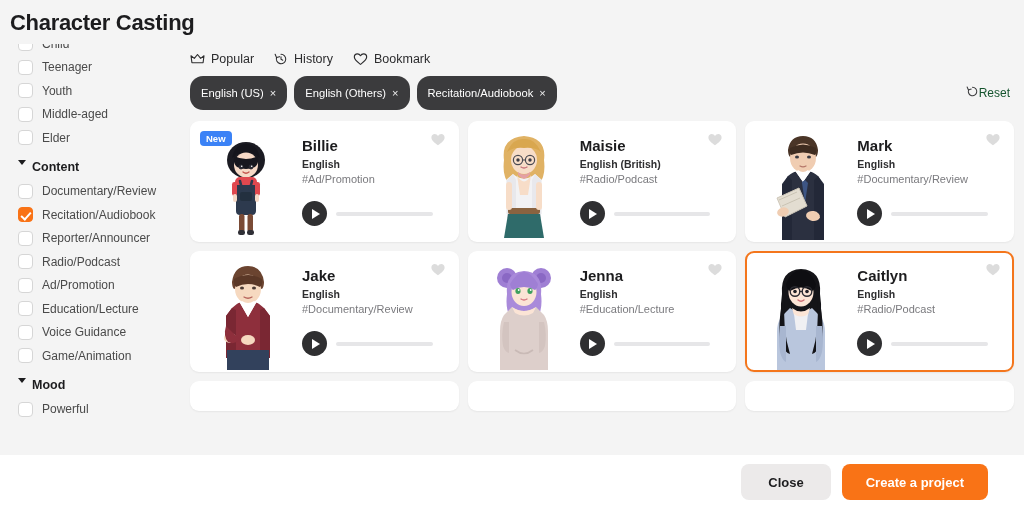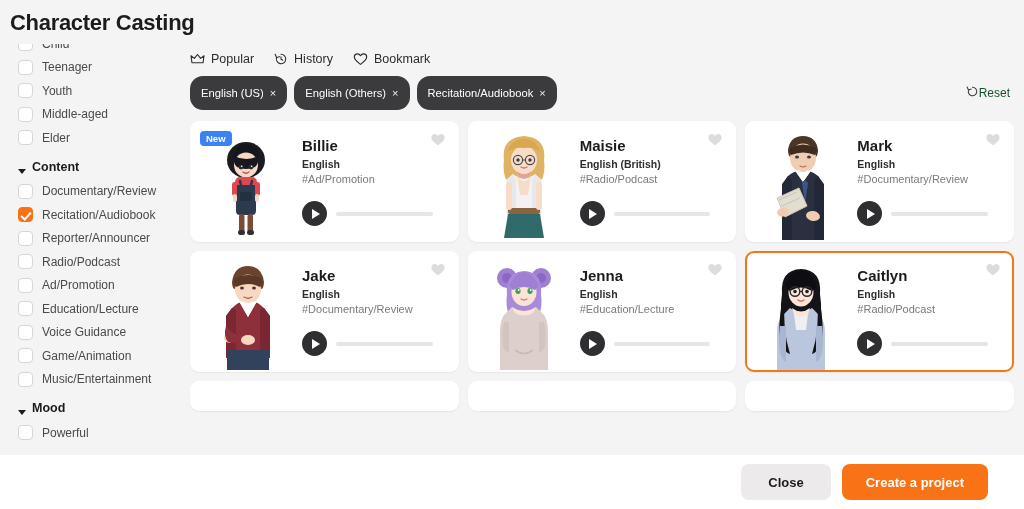--- a/index.html
+++ b/index.html
@@ -40,21 +40,21 @@
 
   
   .sidebar {
     position: absolute;
     top: 44px; left: 0;
     width: 182px; height: 411px;
     overflow: hidden;
     padding-left: 18px;
   }
   .filter-group-title {
-    display: flex; align-items: flex-end; gap: 6px;
+    display: flex; align-items: flex-start; gap: 6px;
     font-size: 12.5px; font-weight: bold; color: #1c1c1e;
     margin: 10px 0 6px 0;
   }
   .caret {
     width: 0; height: 0;
     border-left: 4px solid transparent;
     border-right: 4px solid transparent;
     border-top: 5px solid #1c1c1e;
   }
   .check-row {
@@ -340,24 +340,20 @@
           <span class="cbox"></span>
           <span class="lbl">Education/Lecture</span>
         </div>
         <div class="check-row">
           <span class="cbox"></span>
           <span class="lbl">Voice Guidance</span>
         </div>
         <div class="check-row">
           <span class="cbox"></span>
           <span class="lbl">Game/Animation</span>
-        </div>
-        <div class="check-row">
-          <span class="cbox"></span>
-          <span class="lbl">Music/Entertainment</span>
         </div>
       </div>
 
       <div>
         <div class="filter-group-title">
           <span class="caret"></span>
           <span>Mood</span>
         </div>
         <div class="check-row">
           <span class="cbox"></span>

